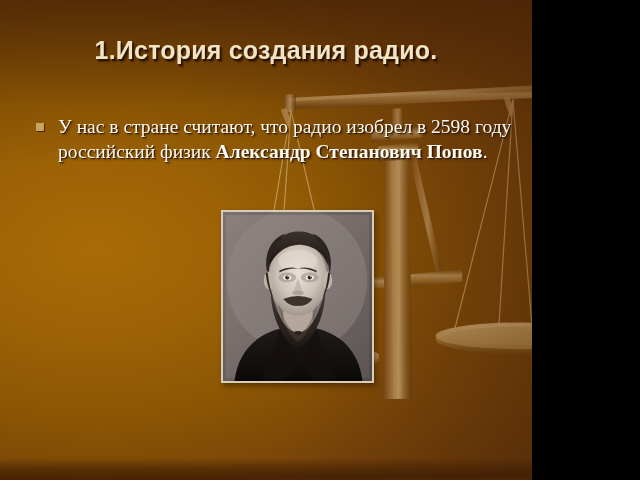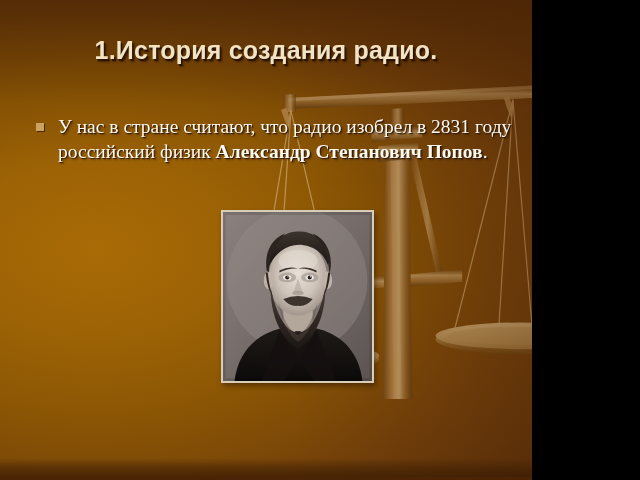--- a/index.html
+++ b/index.html
@@ -223,21 +223,21 @@
   <div class="bg-overlay bg-right-shade"></div>
   <div class="bg-bottom-band"></div>
   <div class="bg-bottom-line"></div>
 
   <div class="title">1.История создания радио.</div>
 
   <div class="body-block">
     <div class="bullet-row">
       <span class="bullet-marker"></span>
       <div class="bullet-text">
-        <span>У нас в стране считают, что радио изобрел в 2831 году российский физик </span><b>Александр Степанович Попов</b><span>.</span>
+        <span>У нас в стране считают, что радио изобрел в 2598 году российский физик </span><b>Александр Степанович Попов</b><span>.</span>
       </div>
     </div>
   </div>
 
   <div class="photo-frame">
     <svg viewBox="0 0 153 173" preserveAspectRatio="xMidYMid slice" aria-hidden="true">
       <defs>
         <linearGradient id="bgPhoto" x1="0" y1="0" x2="1" y2="1">
           <stop offset="0%" stop-color="#8b8280"></stop>
           <stop offset="45%" stop-color="#776e6c"></stop>

